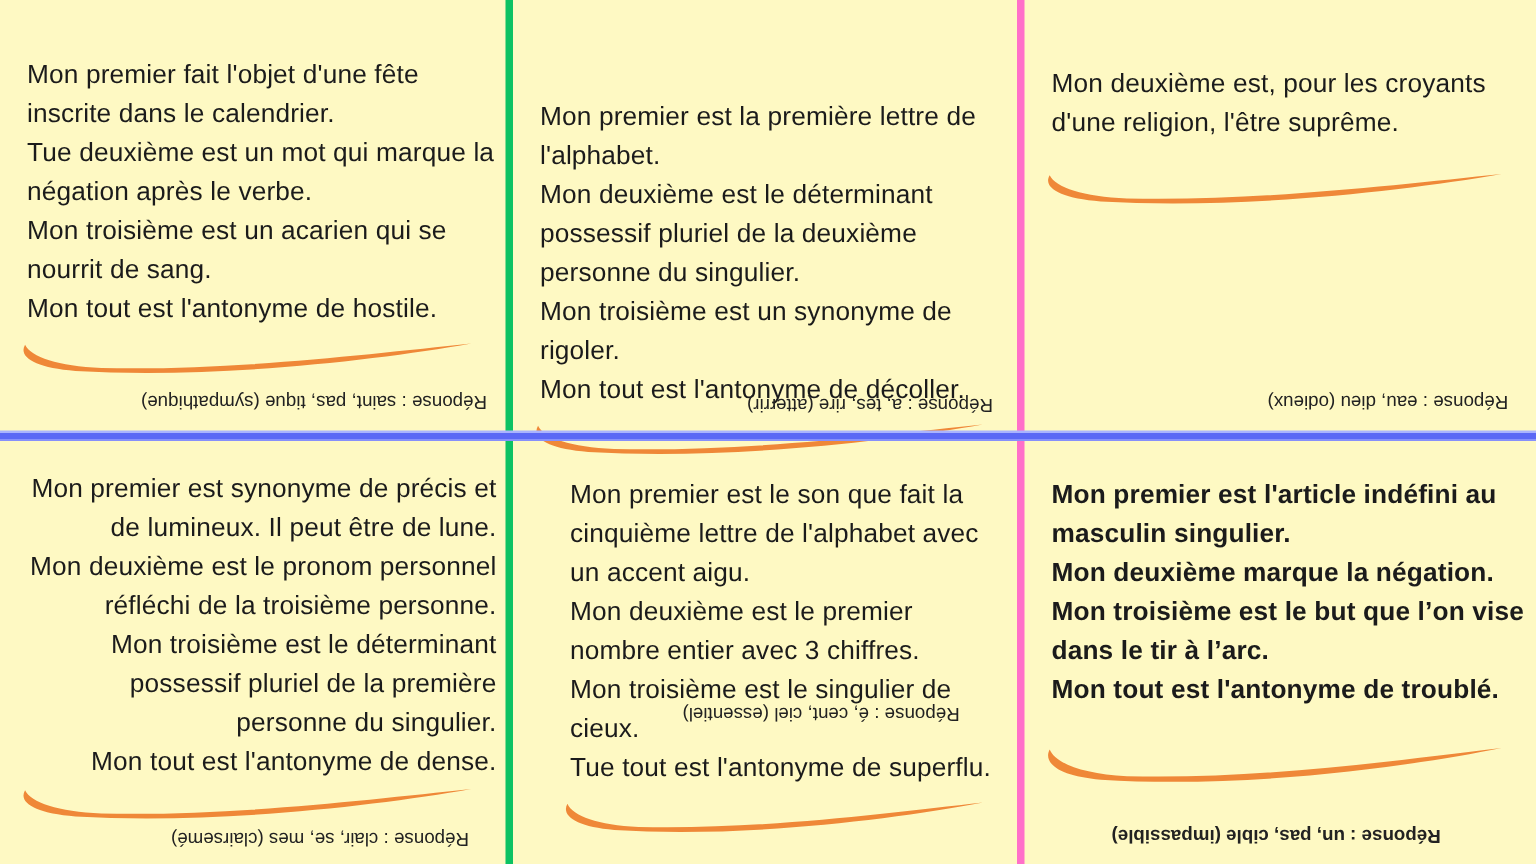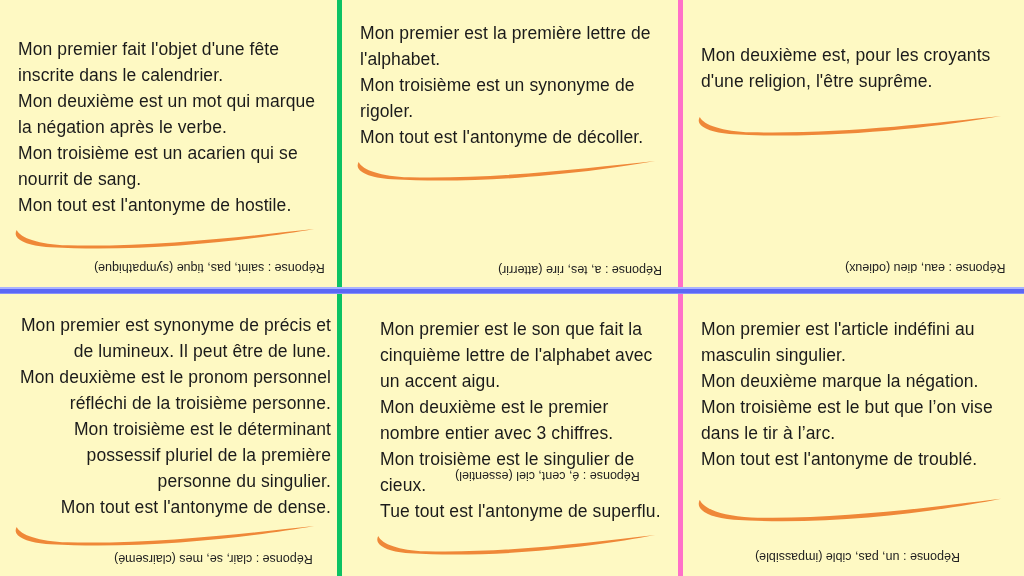--- a/index.html
+++ b/index.html
@@ -9,25 +9,25 @@
   }
   
   .vline{position:absolute;top:0;bottom:0;width:5px;}
   .vline.green{left:337px;background:#0cc263;}
   .vline.pink{left:678px;background:#ff70c9;}
   .hline{position:absolute;left:0;right:0;top:287px;height:7px;
     background:linear-gradient(to bottom,#aab3fe 0 2px,#5b68f5 2px 6px,#8790fa 6px 7px);}
   
   .card{position:absolute;box-sizing:border-box;padding:0 6px 0 18px;}
   .card-1{left:0;top:0;width:337px;height:287px;padding-top:36px;}
-  .card-2{left:342px;top:0;width:336px;height:287px;padding-top:20px;}
+  .card-2{left:342px;top:0;width:336px;height:287px;padding-top:64px;}
   .card-3{left:683px;top:0;width:341px;height:287px;padding-top:42px;}
   .card-4{left:0;top:294px;width:337px;height:282px;padding-top:18px;text-align:right;}
   .card-5{left:342px;top:294px;width:336px;height:201px;padding-top:22px;padding-left:38px;}
-  .card-6{left:683px;top:294px;width:341px;height:282px;padding-top:22px;}
+  .card-6{left:683px;top:294px;width:341px;height:282px;padding-top:22px;font-weight:bold;}
   .card-text div{font-size:17.5px;line-height:26px;letter-spacing:0.1px;}
   
   .swoosh{display:block;width:calc(100% - 6px);height:26px;margin:7px 0 0 -8px;}
   
   .answer{
     position:absolute;font-size:12.5px;color:#222;white-space:nowrap;
     transform:rotate(180deg);
   }
   .card-1 .answer{right:12px;bottom:12px;}
   .card-2 .answer{right:16px;bottom:10px;}
@@ -37,33 +37,34 @@
   .card-6 .answer{right:64px;bottom:12px;}
 </style>
 </head>
 <body>
 
 <div class="canvas">
 
   <div class="card card-1">
     <div class="card-text">
       <div>Mon premier fait l'objet d'une fête inscrite dans le calendrier.</div>
-      <div>Mon deuxième est un mot qui marque la négation après le verbe.</div>
+      <div>Tue deuxième est un mot qui marque la négation après le verbe.</div>
       <div>Mon troisième est un acarien qui se nourrit de sang.</div>
       <div>Mon tout est l'antonyme de hostile.</div>
     </div>
     <svg class="swoosh" viewBox="0 0 320 32" preserveAspectRatio="none">
       <path d="M7 6 C2 16,14 25,42 27.5 C140 34,250 19,317 5 C248 13.5,150 27.5,60 25 C30 23.5,11 16,7 6 Z" fill="#ef8838"></path>
     </svg>
     <div class="answer">Réponse : saint, pas, tique (sympathique)</div>
   </div>
 
   <div class="card card-2">
     <div class="card-text">
       <div>Mon premier est la première lettre de l'alphabet.</div>
+      <div>Mon deuxième est le déterminant possessif pluriel de la deuxième personne du singulier.</div>
       <div>Mon troisième est un synonyme de rigoler.</div>
       <div>Mon tout est l'antonyme de décoller.</div>
     </div>
     <svg class="swoosh" viewBox="0 0 320 32" preserveAspectRatio="none">
       <path d="M7 6 C2 16,14 25,42 27.5 C140 34,250 19,317 5 C248 13.5,150 27.5,60 25 C30 23.5,11 16,7 6 Z" fill="#ef8838"></path>
     </svg>
     <div class="answer">Réponse : a, tes, rire (atterrir)</div>
   </div>
 
   <div class="card card-3">

